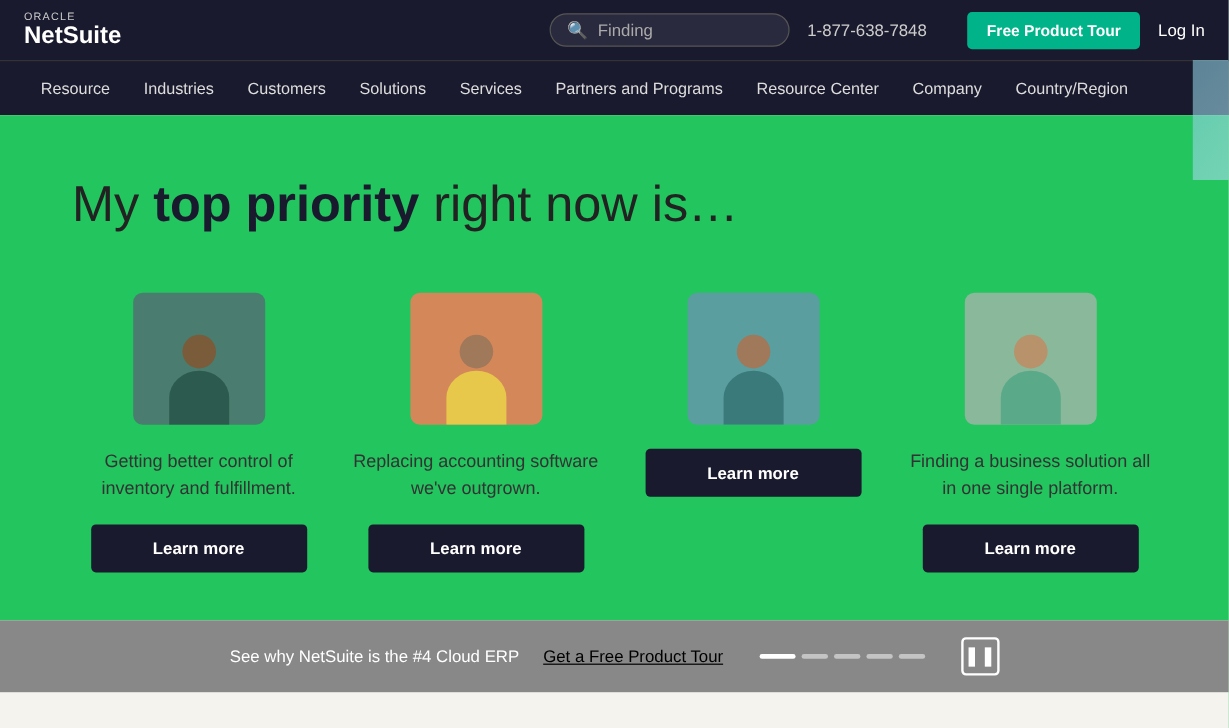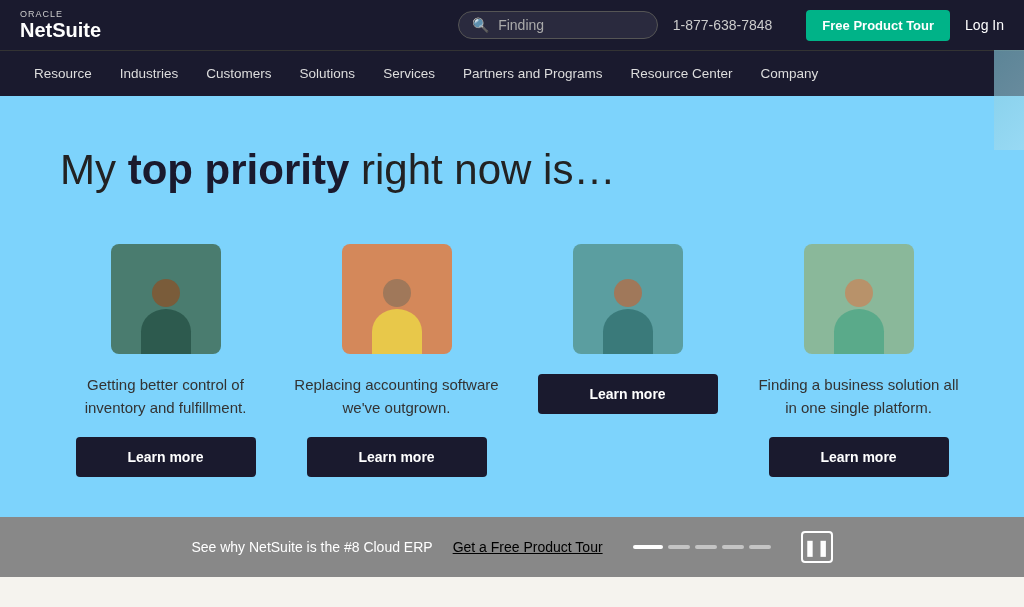--- a/index.html
+++ b/index.html
@@ -84,21 +84,21 @@
       padding: 0 14px;
       cursor: pointer;
       height: 46px;
       display: flex;
       align-items: center;
       white-space: nowrap;
     }
 
     
     .main-content {
-      background: #7dd3fc;
+      background: #22c55e;
       padding: 50px 60px 40px;
     }
     .hero-title {
       font-size: 42px;
       color: #222;
       margin-bottom: 50px;
       font-weight: 300;
     }
     .hero-title strong {
       font-weight: 800;
@@ -270,20 +270,21 @@
 
   <nav class="nav-bar">
     <span class="nav-item">Resource</span>
     <span class="nav-item">Industries</span>
     <span class="nav-item">Customers</span>
     <span class="nav-item">Solutions</span>
     <span class="nav-item">Services</span>
     <span class="nav-item">Partners and Programs</span>
     <span class="nav-item">Resource Center</span>
     <span class="nav-item">Company</span>
+    <span class="nav-item">Country/Region</span>
   </nav>
 
   <div class="main-content">
     <h1 class="hero-title">
       <span>My </span><strong>top priority</strong><span> right now is…</span>
     </h1>
 
     <div class="cards-row">
 
       <div class="card">
@@ -326,21 +327,21 @@
           </div>
         </div>
         <p class="card-text">Finding a business solution all in one single platform.</p>
         <button class="learn-more-btn">Learn more</button>
       </div>
 
     </div>
   </div>
 
   <div class="bottom-banner">
-    <span class="banner-text">See why NetSuite is the #8 Cloud ERP</span>
+    <span class="banner-text">See why NetSuite is the #4 Cloud ERP</span>
     <a class="banner-link">Get a Free Product Tour</a>
     <div class="progress-dots">
       <div class="dot dot-active"></div>
       <div class="dot dot-inactive"></div>
       <div class="dot dot-inactive"></div>
       <div class="dot dot-inactive"></div>
       <div class="dot dot-inactive"></div>
     </div>
     <button class="pause-btn">❚❚</button>
   </div>

